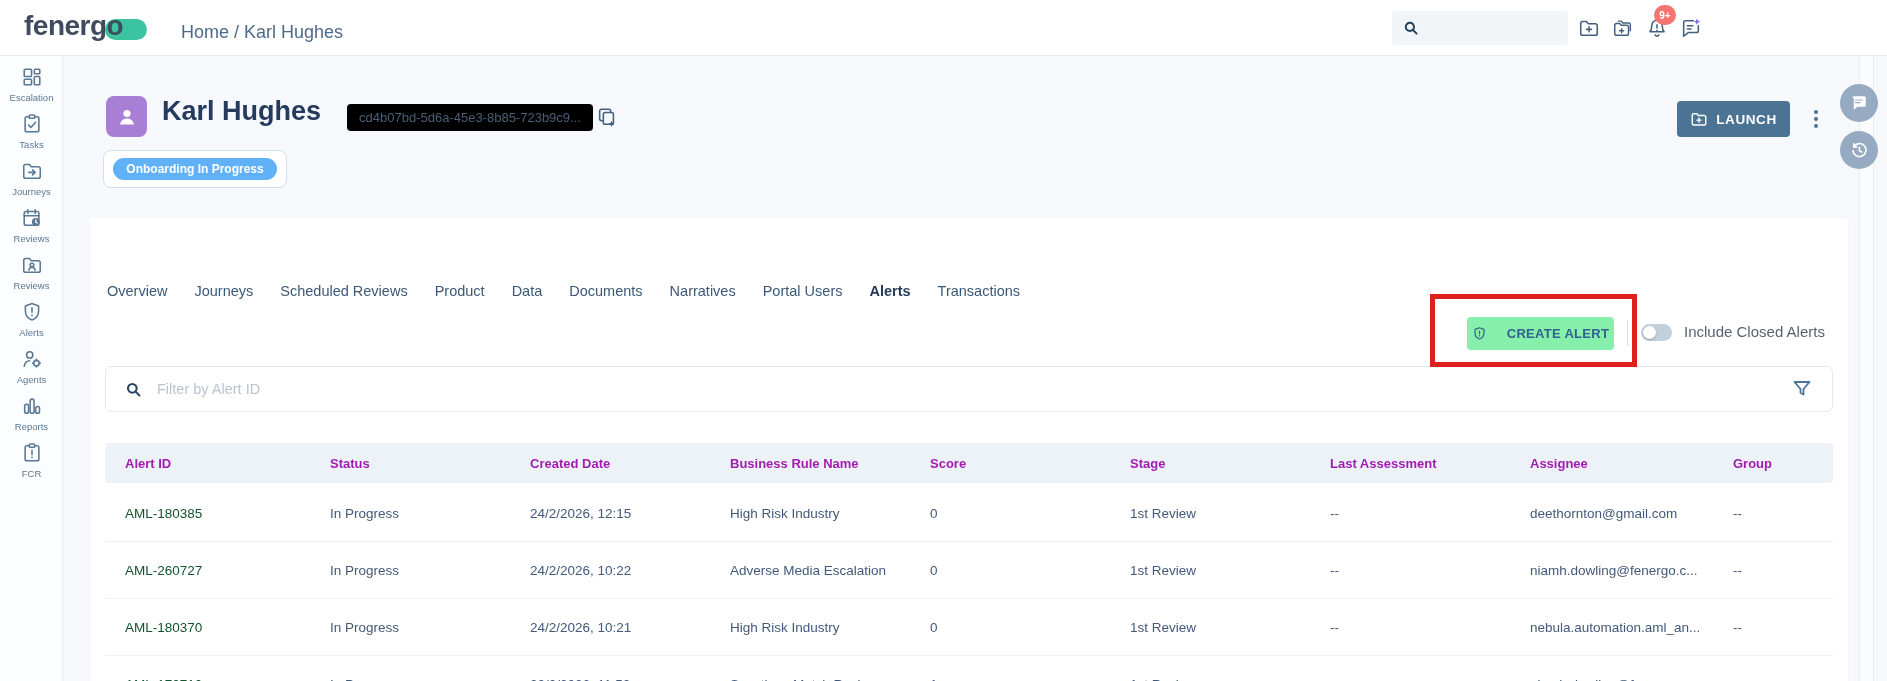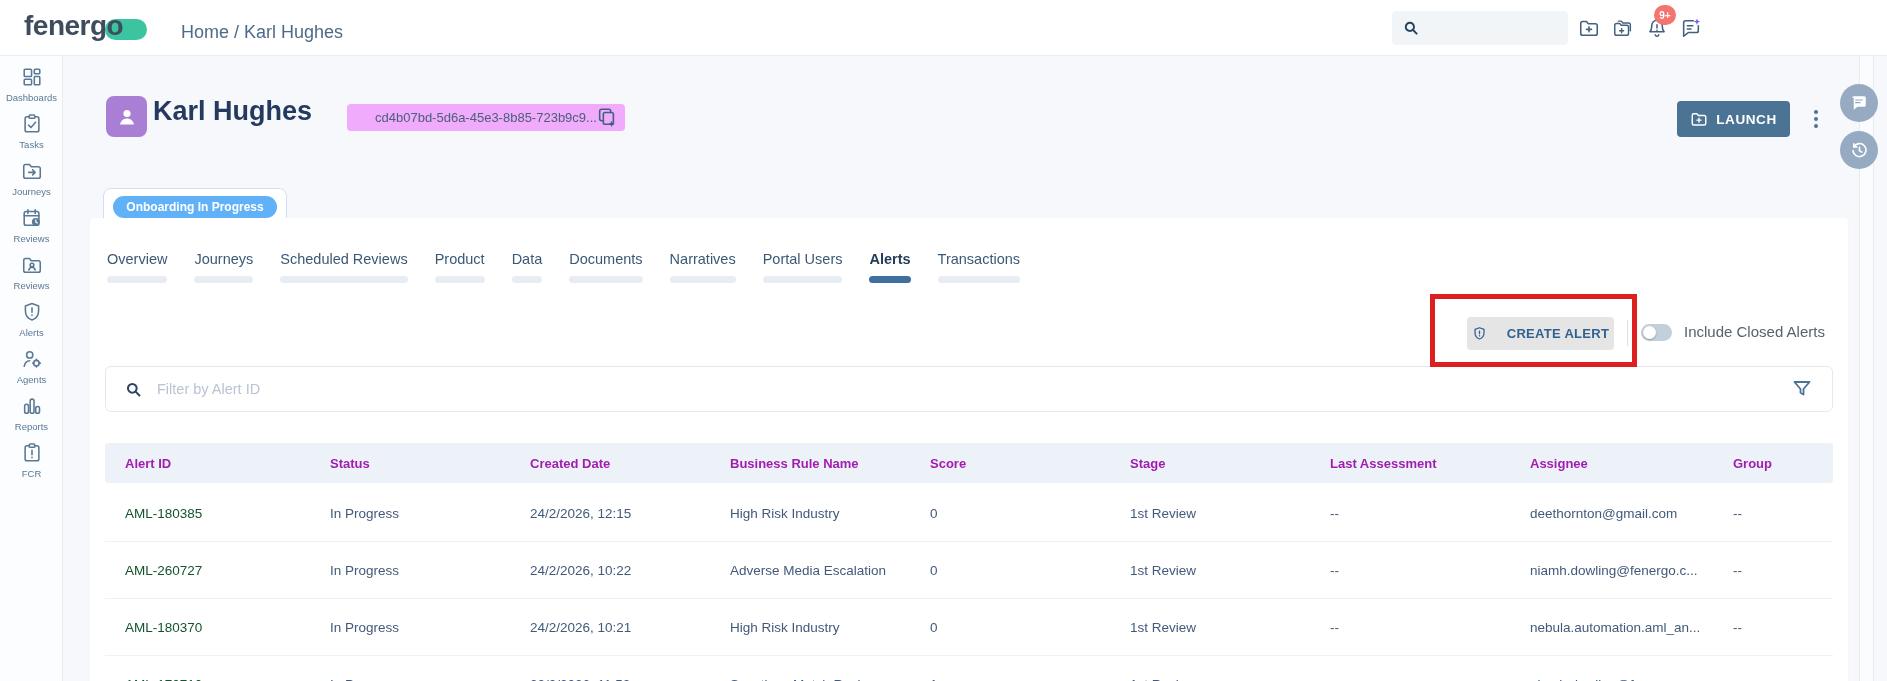--- a/index.html
+++ b/index.html
@@ -19,41 +19,41 @@
   
   .sidebar { position:absolute; left:0; top:56px; width:63px; height:625px; background:#fbfdfe; border-right:1px solid #e9edf2; z-index:9; }
   .side-item { position:absolute; left:0; width:63px; display:flex; flex-direction:column; align-items:center; cursor:pointer; }
   .side-item svg { width:22px; height:22px; }
   .side-label { margin-top:4px; font-size:9.5px; color:#5b7894; }
 
   
   .content-bg { position:absolute; left:63px; top:56px; width:1824px; height:625px; background:#f6f8fb; }
 
   .avatar { position:absolute; left:106px; top:96px; width:41px; height:41px; background:#a97fd6; border-radius:8px; display:flex; align-items:center; justify-content:center; }
-  .profile-name { position:absolute; left:153px; top:96px; font-size:27px; font-weight:600; color:#243a5e; }
-  .id-pill { position:absolute; left:347px; top:104px; height:27px; background:#f0abfc; border-radius:4px; display:flex; align-items:center; padding:0 28px; font-size:13px; color:#4a5f78; }
+  .profile-name { position:absolute; left:162px; top:96px; font-size:27px; font-weight:600; color:#243a5e; }
+  .id-pill { position:absolute; left:347px; top:104px; height:27px; background:#000000; border-radius:4px; display:flex; align-items:center; padding:0 12px; font-size:13px; color:#4a5f78; }
   .copy-btn { position:absolute; left:596px; top:106px; width:22px; height:22px; cursor:pointer; }
   .launch-btn { position:absolute; left:1677px; top:101px; width:113px; height:36px; background:#4b7394; border:none; border-radius:4px; color:#ffffff; font-size:13.5px; font-weight:bold; letter-spacing:0.6px; display:flex; align-items:center; justify-content:center; gap:8px; cursor:pointer; font-family:"Liberation Sans", sans-serif; }
   .kebab { position:absolute; left:1806px; top:104px; width:20px; height:30px; display:flex; flex-direction:column; align-items:center; justify-content:center; gap:3px; cursor:pointer; }
   .kebab i { width:4px; height:4px; border-radius:50%; background:#4b7394; }
 
-  .status-outer { position:absolute; left:103px; top:150px; width:184px; height:38px; background:#ffffff; border:1px solid #cfe0f5; border-radius:8px; display:flex; align-items:center; justify-content:center;margin-top:38px; }
+  .status-outer { position:absolute; left:103px; top:150px; width:184px; height:38px; background:#ffffff; border:1px solid #cfe0f5; border-radius:8px; display:flex; align-items:center; justify-content:center; }
   .status-badge { background:#60b1f7; border-radius:11px; color:#ffffff; font-size:12px; font-weight:bold; padding:4px 13px; }
 
   
   .card { position:absolute; left:90px; top:218px; width:1758px; height:463px; background:#ffffff; border-radius:4px 4px 0 0; box-shadow:0 1px 2px rgba(40,60,90,0.04); }
 
   .tabs { position:absolute; left:17px; top:33px; display:flex; gap:27px; }
-  .tab { display:flex; flex-direction:column; cursor:pointer; }
+  .tab { display:flex; flex-direction:row; cursor:pointer;margin-top:32px; }
   .tab-label { font-size:14.5px; color:#3b5876; white-space:nowrap; }
   .tab-bar { margin-top:9px; height:7px; border-radius:4px; background:#e7edf3; }
   .tab.active .tab-label { color:#243c59; font-weight:bold; }
   .tab.active .tab-bar { background:#3e6f9f; }
 
-  .create-btn { position:absolute; left:1377px; top:99px; width:147px; height:33px; background:#e5e5e5; border:none; border-radius:4px; color:#31618f; font-size:13px; font-weight:bold; letter-spacing:0.3px; display:flex; align-items:center; justify-content:center; gap:20px; cursor:pointer; font-family:"Liberation Sans", sans-serif; }
+  .create-btn { position:absolute; left:1377px; top:99px; width:147px; height:33px; background:#86efac; border:none; border-radius:4px; color:#31618f; font-size:13px; font-weight:bold; letter-spacing:0.3px; display:flex; align-items:center; justify-content:center; gap:20px; cursor:pointer; font-family:"Liberation Sans", sans-serif; }
   .toolbar-div { position:absolute; left:1537px; top:102px; width:1px; height:26px; background:#d9e0e8; }
   .toggle { position:absolute; left:1551px; top:106px; width:31px; height:17px; background:#c3cfdb; border-radius:9px; cursor:pointer; }
   .toggle .knob { position:absolute; left:2px; top:2px; width:13px; height:13px; background:#ffffff; border-radius:50%; box-shadow:0 1px 2px rgba(0,0,0,0.25); }
   .toggle-label { position:absolute; left:1594px; top:105px; font-size:15px; color:#58626f; }
 
   .filter-box { position:absolute; left:15px; top:148px; width:1728px; height:46px; border:1px solid #e3e9f0; border-radius:6px; display:flex; align-items:center; padding:0 18px; }
   .filter-box input { flex:1; border:none; outline:none; font-size:14.5px; color:#7f1d1d; margin-left:14px; font-family:"Liberation Sans", sans-serif; }
   .filter-box input::placeholder { color:#b9c4d1; }
   .funnel-btn { width:24px; height:24px; cursor:pointer; }
 
@@ -115,21 +115,21 @@
   </header>
 
   <aside class="sidebar">
     <div class="side-item" style="top:10px">
       <svg viewBox="0 0 24 24" fill="none" stroke="#5b7894" stroke-width="1.7">
           <rect x="3.5" y="3.5" width="8" height="8" rx="1"></rect>
           <rect x="14.5" y="3.5" width="6" height="5" rx="1"></rect>
           <rect x="3.5" y="14.5" width="8" height="6" rx="1"></rect>
           <rect x="14.5" y="11.5" width="6" height="9" rx="1"></rect>
         </svg>
-      <span class="side-label">Dashboards</span>
+      <span class="side-label">Escalation</span>
     </div>
     <div class="side-item" style="top:57px">
       <svg viewBox="0 0 24 24" fill="none" stroke="#5b7894" stroke-width="1.7" stroke-linecap="round" stroke-linejoin="round">
           <rect x="4.5" y="4" width="15" height="16.5" rx="2"></rect>
           <rect x="9" y="2.2" width="6" height="3.6" rx="1" fill="#fbfdfe"></rect>
           <path d="M8.3 13.2l2.6 2.6 5-5.6"></path>
         </svg>
       <span class="side-label">Tasks</span>
     </div>
     <div class="side-item" style="top:104px">

